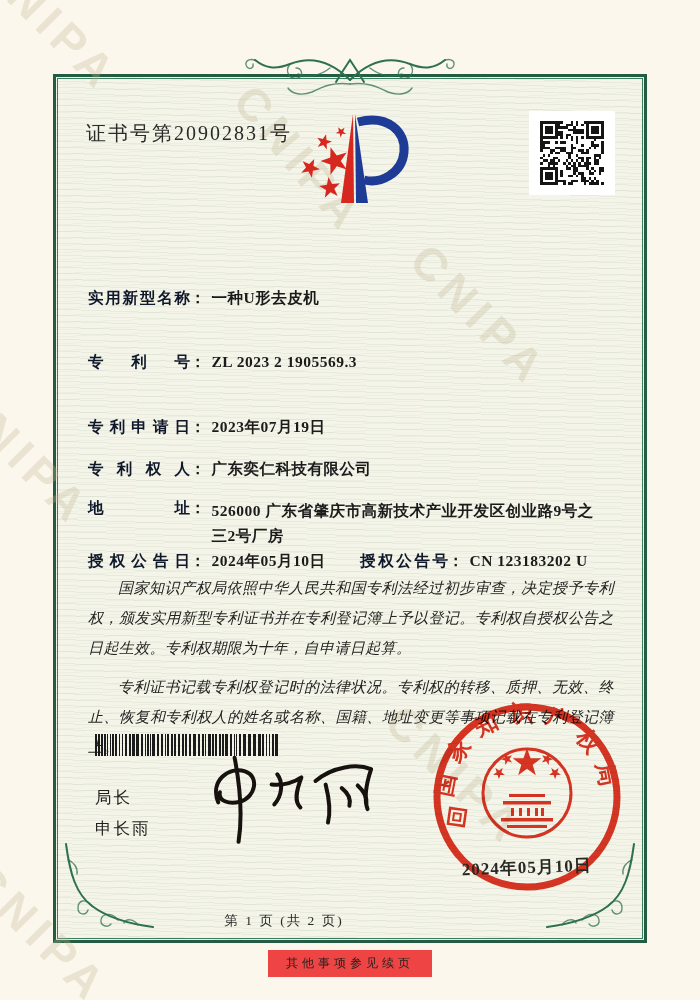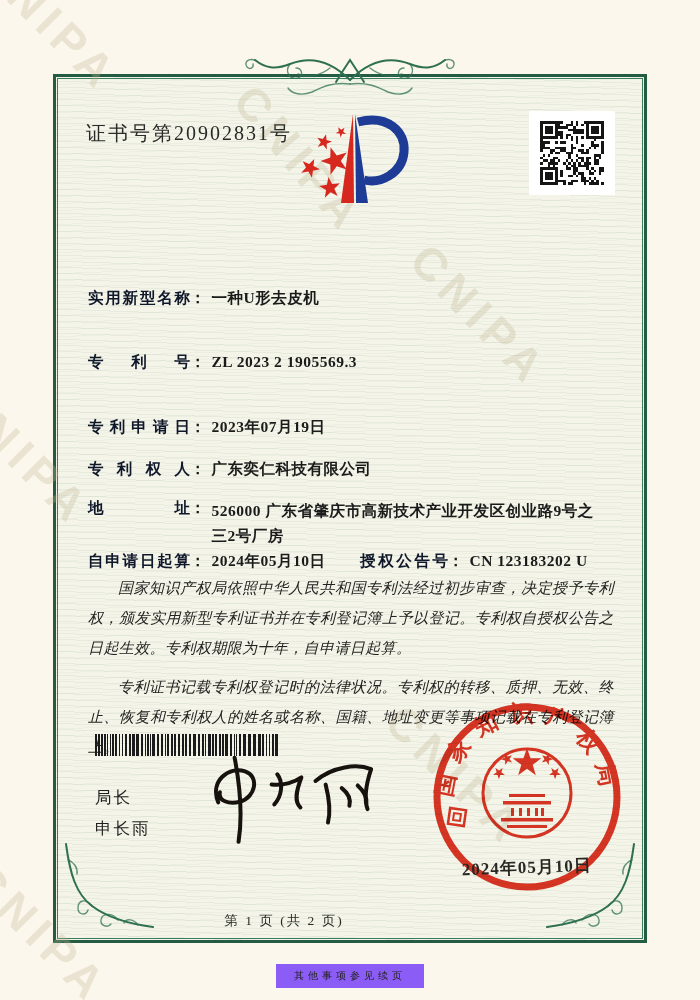--- a/index.html
+++ b/index.html
@@ -48,21 +48,21 @@
   .paras p{margin:0 0 9px;text-indent:2em;font-size:15px;line-height:30px;
     font-style:italic;letter-spacing:.4px;color:#242220;text-align:justify;}
   .director{left:95px;top:782px;font-family:"Liberation Sans","DejaVu Sans",sans-serif;
     font-size:16.5px;line-height:31px;color:#1f1f1d;letter-spacing:2px;}
   .sig{left:196px;top:748px;transform:rotate(-2deg);}
   .sig path{fill:none;stroke:#17120e;stroke-width:4;stroke-linecap:round;stroke-linejoin:round;}
   .seal{left:427px;top:697px;opacity:.94;mix-blend-mode:multiply;}
   .page-num{left:0;top:912px;width:568px;text-align:center;font-size:13.5px;
     letter-spacing:2px;color:#2b2b28;}
   .contin{left:50%;top:950px;transform:translateX(-50%);
-    background:#8b5cf6;padding:5px 18px;font-size:10px;letter-spacing:4px;color:#242220;margin-top:14px;}
+    background:#ef4444;padding:5px 18px;font-size:12px;letter-spacing:4px;color:#242220;}
 </style>
 </head>
 <body>
 
 <div id="page">
 
   <div class="wm" style="left:-38px;top:-6px;transform:rotate(45deg);">CNIPA</div>
   <div class="wm" style="left:212px;top:132px;transform:rotate(50deg);">CNIPA</div>
   <div class="wm" style="left:392px;top:288px;transform:rotate(46deg);">CNIPA</div>
   <div class="wm" style="left:-66px;top:428px;transform:rotate(45deg);">CNIPA</div>
@@ -435,21 +435,21 @@
   <div class="z row" style="top:417px;">
     <span class="lab">专利申请日</span><span class="col">：</span><span class="val">2023年07月19日</span>
   </div>
   <div class="z row" style="top:459px;">
     <span class="lab">专利权人</span><span class="col">：</span><span class="val">广东奕仁科技有限公司</span>
   </div>
   <div class="z row" style="top:498px;">
     <span class="lab">地址</span><span class="col">：</span><span class="val wrap">526000 广东省肇庆市高新技术产业开发区创业路9号之三2号厂房</span>
   </div>
   <div class="z row" style="top:551px;">
-    <span class="lab">自申请日起算</span><span class="col">：</span><span class="val">2024年05月10日</span>
+    <span class="lab">授权公告日</span><span class="col">：</span><span class="val">2024年05月10日</span>
     <span class="pair2">
       <span class="lab">授权公告号</span><span class="col">：</span><span class="val">CN 123183202 U</span>
     </span>
   </div>
 
   <div class="z paras">
     <p>国家知识产权局依照中华人民共和国专利法经过初步审查，决定授予专利权，颁发实用新型专利证书并在专利登记簿上予以登记。专利权自授权公告之日起生效。专利权期限为十年，自申请日起算。</p>
     <p>专利证书记载专利权登记时的法律状况。专利权的转移、质押、无效、终止、恢复和专利权人的姓名或名称、国籍、地址变更等事项记载在专利登记簿上。</p>
   </div>
 

